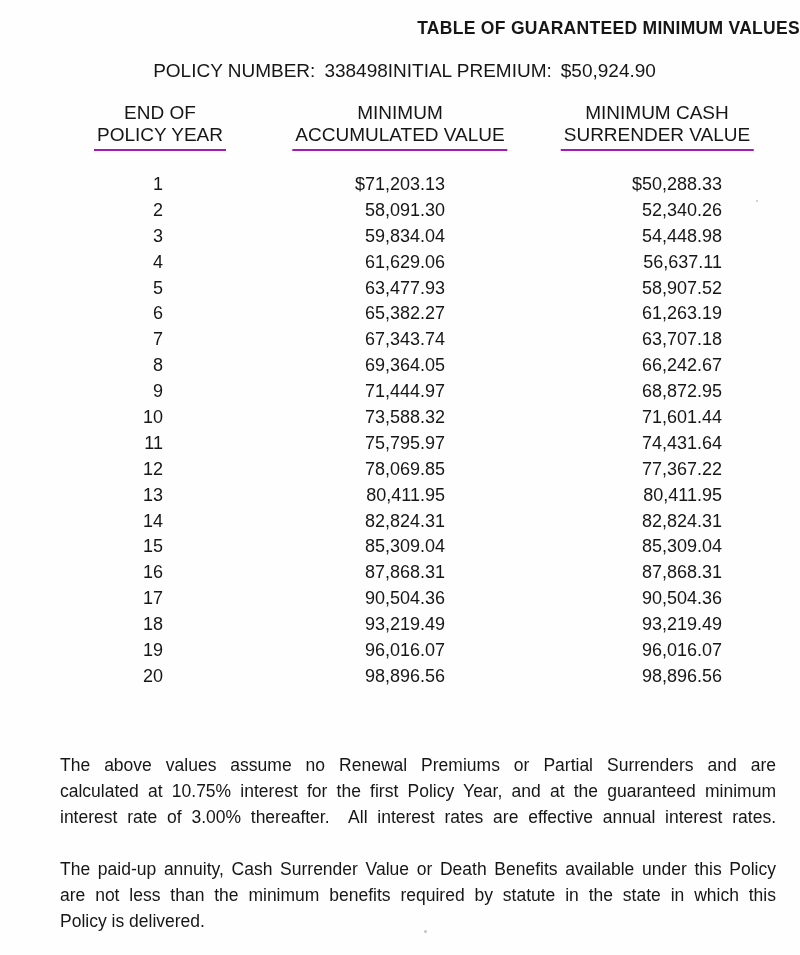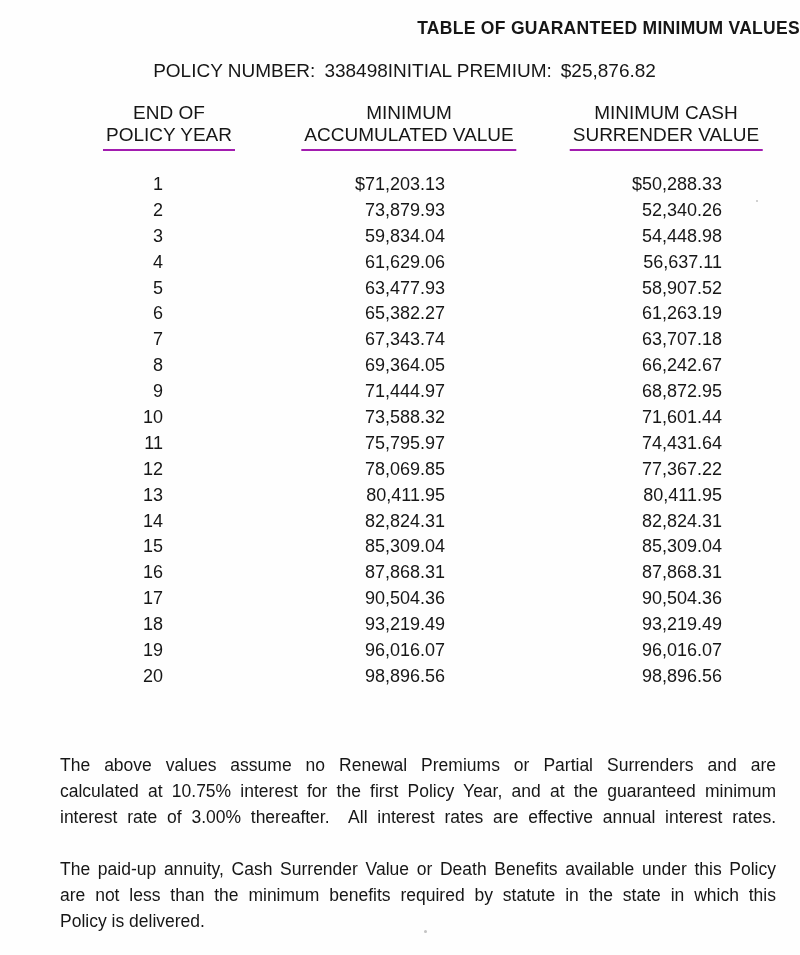--- a/index.html
+++ b/index.html
@@ -23,21 +23,21 @@
   .meta-row {
     display:flex; justify-content:center; align-items:baseline;
     margin-top:22px; padding:0 24px 0 33px;
     font-size:19px; line-height:22px;
   }
   .meta .val { margin-left:9px; }
 
   .thead { position:relative; margin-top:20px; height:70px; font-size:19px; }
   .hcol {
     position:absolute; top:0; transform:translateX(-50%);
-    text-align:center; line-height:22px; white-space:nowrap;margin-left:9px;
+    text-align:center; line-height:22px; white-space:nowrap;
   }
   .hcol-1 { left:160px; }
   .hcol-2 { left:400px; }
   .hcol-3 { left:657px; }
   .hcol .u span {
     display:inline-block;
     border-bottom:2px solid #a21caf;
     padding:0 3px 3px 3px;
   }
 
@@ -61,21 +61,21 @@
 
 <div class="page">
 
   <h1 class="title">TABLE OF GUARANTEED MINIMUM VALUES</h1>
 
   <div class="meta-row">
     <div class="meta">
       <span>POLICY NUMBER:</span><span class="val">338498</span>
     </div>
     <div class="meta">
-      <span>INITIAL PREMIUM:</span><span class="val">$25,876.82</span>
+      <span>INITIAL PREMIUM:</span><span class="val">$50,924.90</span>
     </div>
   </div>
 
   <div class="thead">
     <div class="hcol hcol-1">
       <div>END OF</div>
       <div class="u"><span>POLICY YEAR</span></div>
     </div>
     <div class="hcol hcol-2">
       <div>MINIMUM</div>
@@ -88,21 +88,21 @@
   </div>
 
   <div class="tbody" id="tbody">
       <div class="trow">
         <div>1</div>
         <div>$71,203.13</div>
         <div>$50,288.33</div>
       </div>
       <div class="trow">
         <div>2</div>
-        <div>73,879.93</div>
+        <div>58,091.30</div>
         <div>52,340.26</div>
       </div>
       <div class="trow">
         <div>3</div>
         <div>59,834.04</div>
         <div>54,448.98</div>
       </div>
       <div class="trow">
         <div>4</div>
         <div>61,629.06</div>

